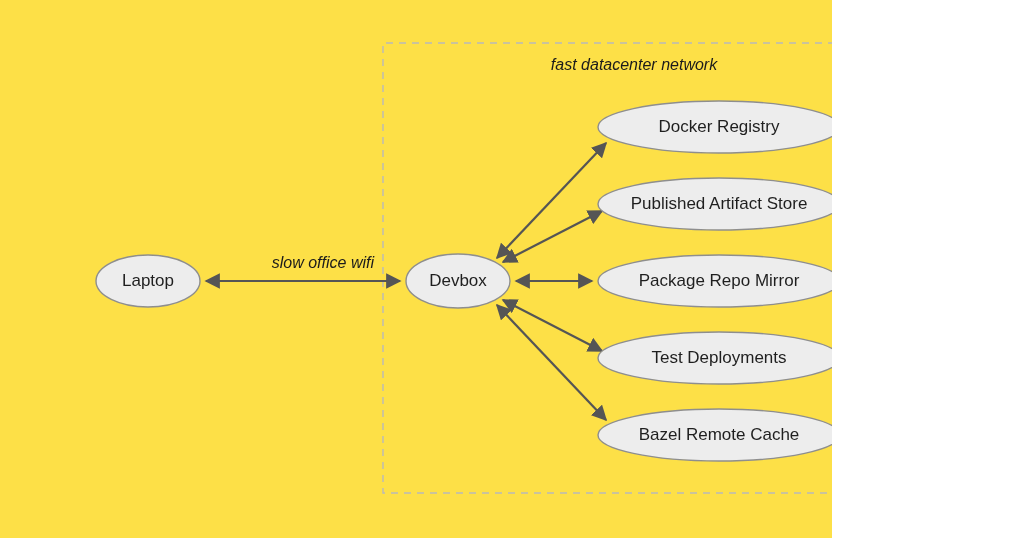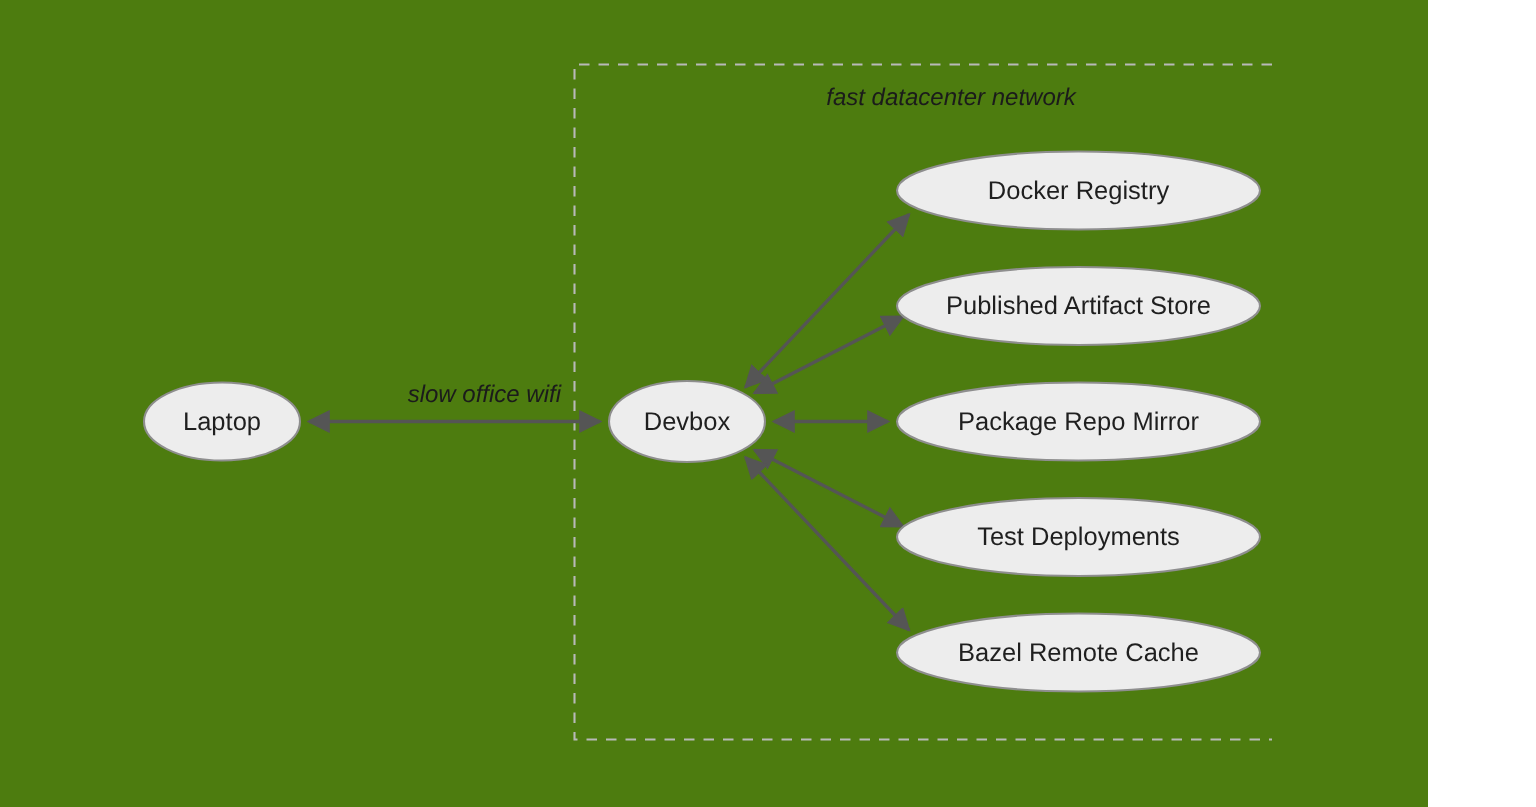--- a/index.html
+++ b/index.html
@@ -6,23 +6,23 @@
   html, body {
     margin: 0;
     padding: 0;
     background: #ffffff;
   }
   body {
     font-family: "Liberation Sans", sans-serif;
   }
   #diagram-canvas {
     position: relative;
-    width: 952px;
+    width: 832px;
     height: 538px;
-    background: #4d7c0f;
+    background: #fde047;
     overflow: hidden;
   }
   #diagram-svg {
     position: absolute;
     top: 0;
     left: 0;
     width: 1024px;
     height: 538px;
   }
   .node-label {

